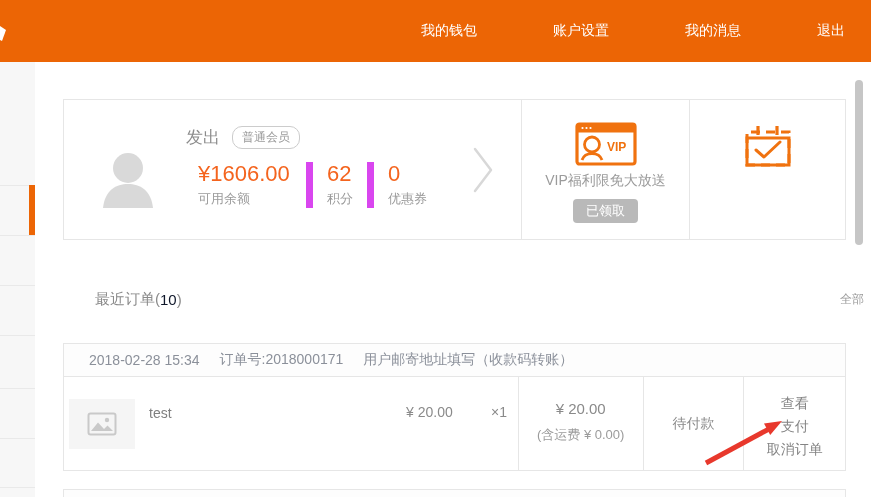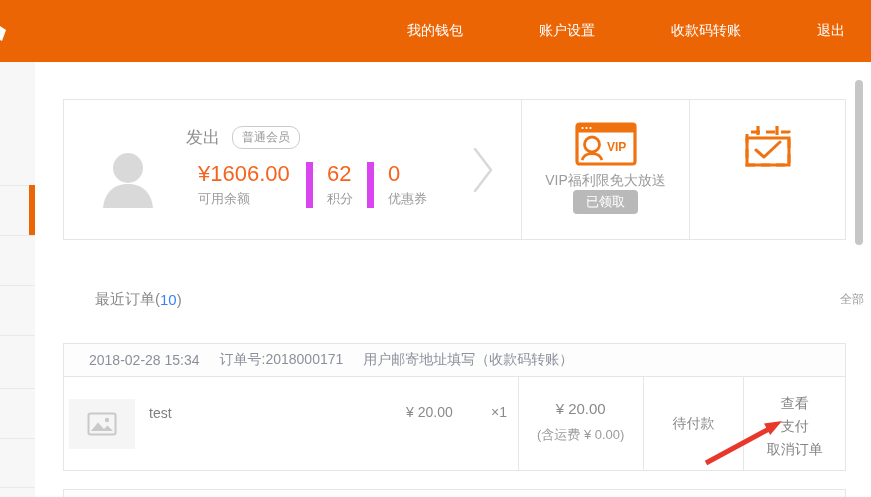--- a/index.html
+++ b/index.html
@@ -57,35 +57,35 @@
   .balance-value { width:96px; word-break:break-all; }
   .stat-label { color:#9B9B9B; font-size:13px; margin-top:4px; }
   .uc-chevron { position:absolute; left:408px; top:46px; }
   .uc-mid {
     position:relative; width:168px; border-left:1px solid #E6E6E6;
     display:flex; flex-direction:column; align-items:center;
   }
   .vip-icon { margin-top:22px; }
   .vip-title { color:#9B9B9B; font-size:14px; margin-top:6px; white-space:nowrap; }
   .claimed-badge {
-    background:#B9B9B9; color:#fff; font-size:13px;
+    margin-top:9px; background:#B9B9B9; color:#fff; font-size:13px;
     padding:3px 13px; border-radius:4px; cursor:pointer;
   }
   .uc-right {
     position:relative; flex:1; border-left:1px solid #E6E6E6;
     display:flex; justify-content:center;
   }
   .cal-icon { margin-top:24px; cursor:pointer; }
   
   .orders-head {
     position:absolute; left:63px; top:290px; width:783px;
     display:flex; align-items:center; font-size:15px;margin-left:32px;
   }
   .oh-title { color:#8A8A8A; }
-  .oh-count { color:#3b82f6; }
+  .oh-count { color:#0f172a; }
   .oh-all {
     margin-left:auto; color:#9B9B9B; font-size:12px; display:flex;
     align-items:center; gap:6px; cursor:pointer;
   }
   
   .order-card {
     position:absolute; left:63px; top:343px; width:783px; height:128px;
     border:1px solid #E6E6E6; background:#fff;
   }
   .order-head {
@@ -128,21 +128,21 @@
 </head>
 <body>
 
 <div class="topbar">
   <svg class="topbar-logo" width="10" height="20" viewBox="0 0 10 20">
     <polygon points="0,2 6,6 2,17 0,16" fill="#ffffff"></polygon>
   </svg>
   <div class="topnav">
     <span class="nav-item">我的钱包</span>
     <span class="nav-item">账户设置</span>
-    <span class="nav-item">收款码转账</span>
+    <span class="nav-item">我的消息</span>
     <span class="nav-item">退出</span>
   </div>
 </div>
 
 <div class="sidebar">
   <div class="side-div" style="top:123px"></div>
   <div class="side-div" style="top:173px"></div>
   <div class="side-div" style="top:223px"></div>
   <div class="side-div" style="top:273px"></div>
   <div class="side-div" style="top:326px"></div>

